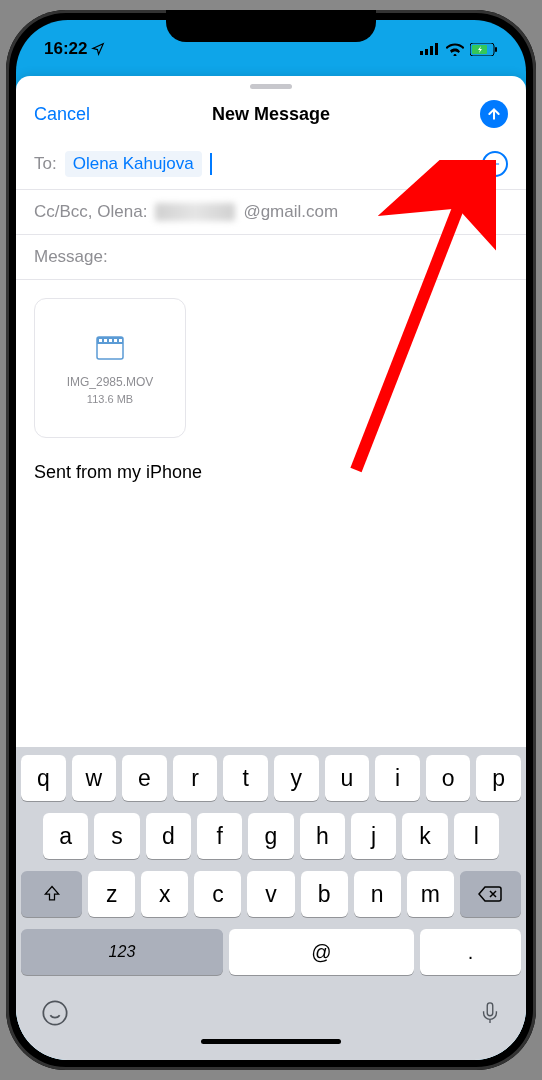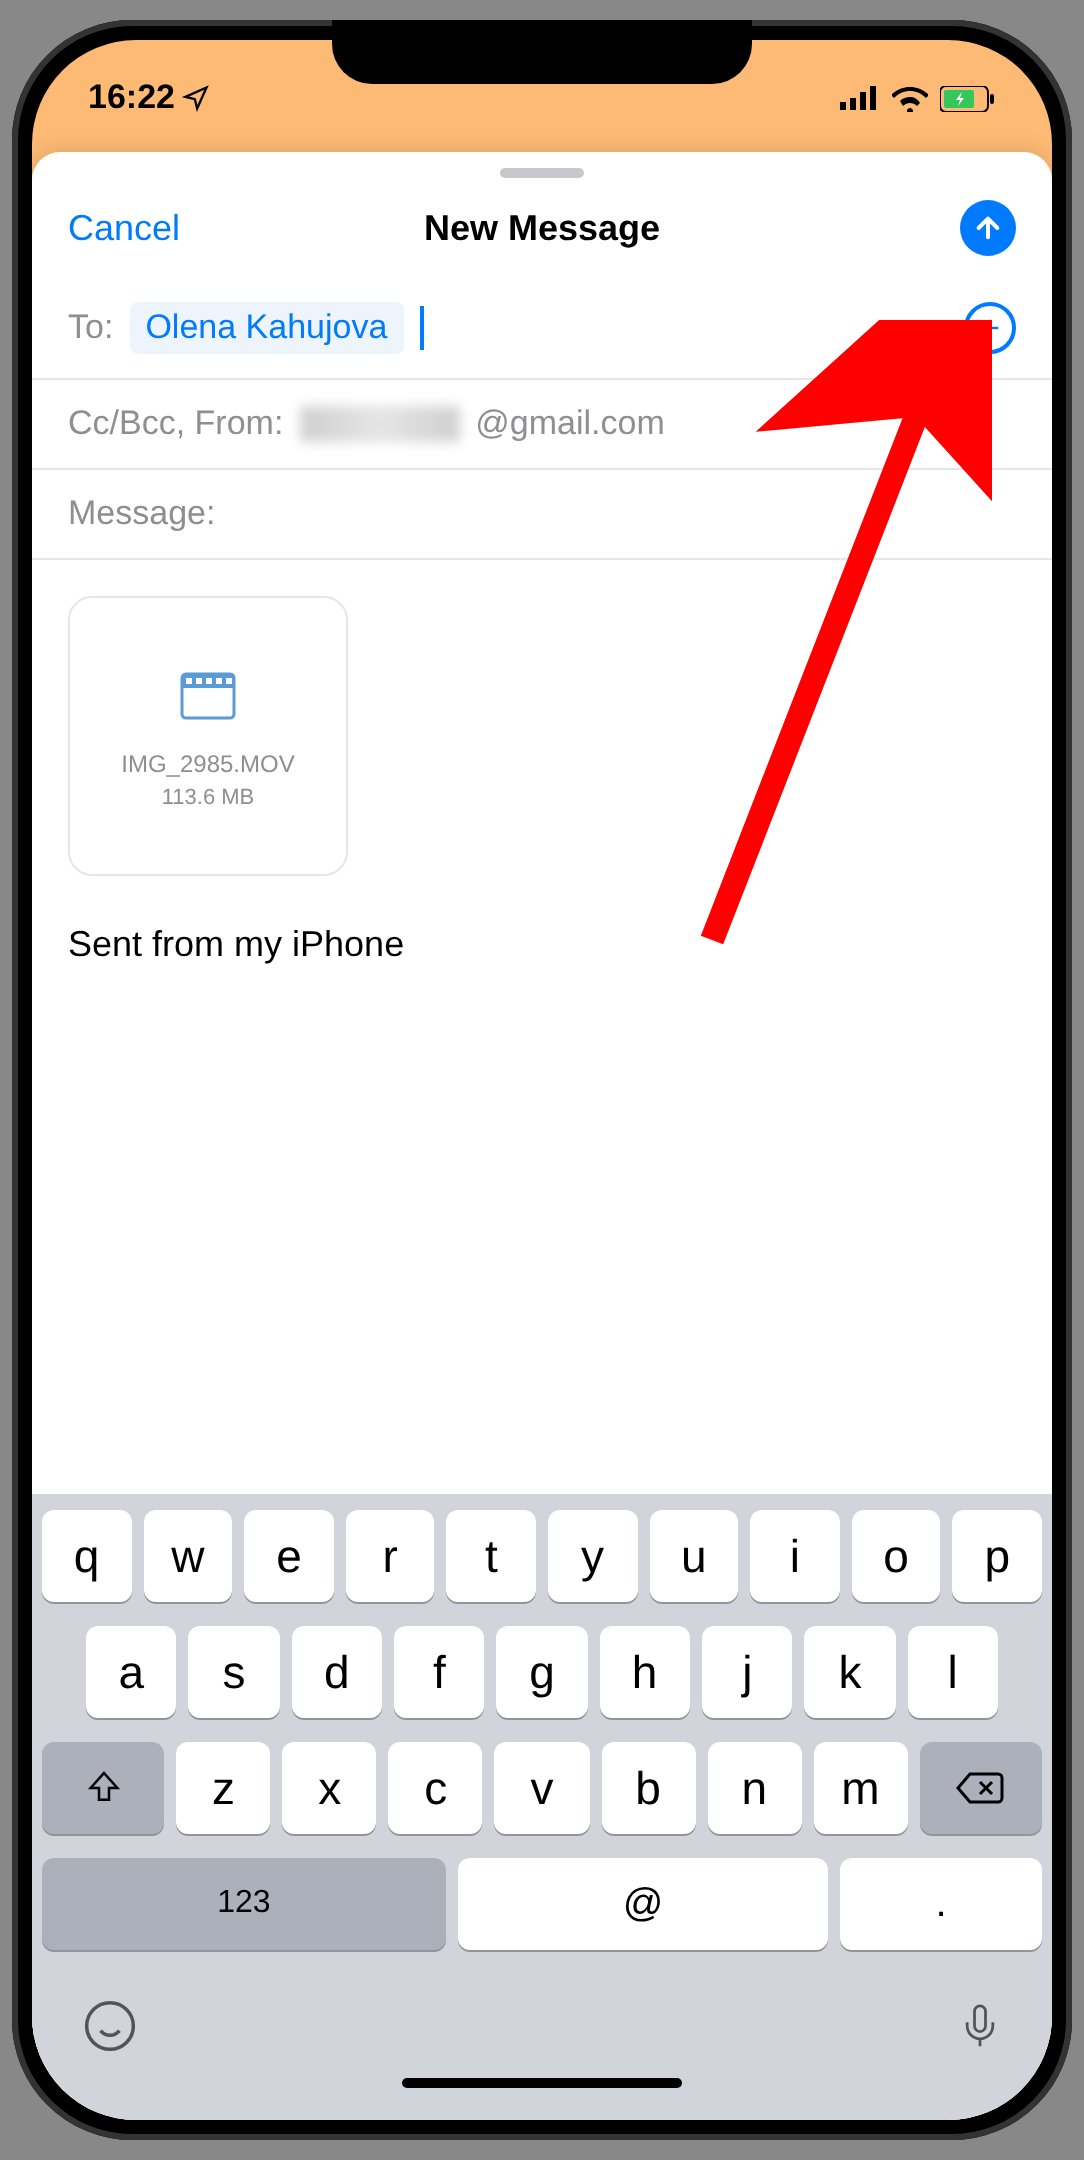--- a/index.html
+++ b/index.html
@@ -17,21 +17,21 @@
       height: 1060px;
       background: #000;
       border-radius: 60px;
       padding: 10px;
       position: relative;
       box-shadow: inset 0 0 0 3px #333;
     }
     .phone-inner {
       width: 100%;
       height: 100%;
-      background: #fdba74;
+      background: #0ea5e9;
       border-radius: 52px;
       overflow: hidden;
       position: relative;
       display: flex;
       flex-direction: column;
     }
     .notch {
       position: absolute;
       top: 0;
       left: 50%;
@@ -150,21 +150,21 @@
       background: linear-gradient(90deg, #d0d0d0, #e5e5e5, #d0d0d0);
       filter: blur(3px);
       border-radius: 2px;
       vertical-align: middle;
     }
     .body-area {
       padding: 18px;
       flex: 1;
     }
     .attachment-card {
-      width: 140px;
+      width: 152px;
       height: 140px;
       border: 1px solid #e5e5ea;
       border-radius: 12px;
       display: flex;
       flex-direction: column;
       align-items: center;
       justify-content: center;
       gap: 4px;
       margin-bottom: 24px;
     }
@@ -216,21 +216,21 @@
       min-width: 0;
     }
     .key-special {
       background: #abb0bb;
     }
     .bottom-row {
       display: flex;
       gap: 6px;
       margin-bottom: 12px;
     }
-    .key-123 { flex: 1.2; font-size: 16px; }
+    .key-123 { flex: 1.2; font-size: 16px; font-style: italic; }
     .key-space { flex: 2.5; font-size: 16px; }
     .key-at { flex: 1.1; font-size: 20px; }
     .key-dot { flex: 0.6; font-size: 20px; }
     .key-return { flex: 1.5; font-size: 16px; background: #abb0bb; }
     .kb-bottom {
       display: flex;
       justify-content: space-between;
       padding: 12px 20px 4px;
     }
     .home-indicator {
@@ -295,21 +295,21 @@
           <span class="recipient-chip">Olena Kahujova</span>
           <span class="cursor"></span>
           <span class="add-contact">
             <svg width="14" height="14" viewBox="0 0 24 24" fill="none" stroke="#007aff" stroke-width="2">
                 <path d="M12 5v14M5 12h14"></path>
               </svg>
           </span>
         </div>
 
         <div class="field-row">
-          <span class="field-label">Cc/Bcc, From:</span>
+          <span class="field-label">Cc/Bcc, Olena:</span>
           <span class="blur-box"></span>
           <span class="from-value">@gmail.com</span>
         </div>
 
         <div class="field-row">
           <span class="field-label">Message:</span>
         </div>
 
         <div class="body-area">
           <div class="attachment-card">

